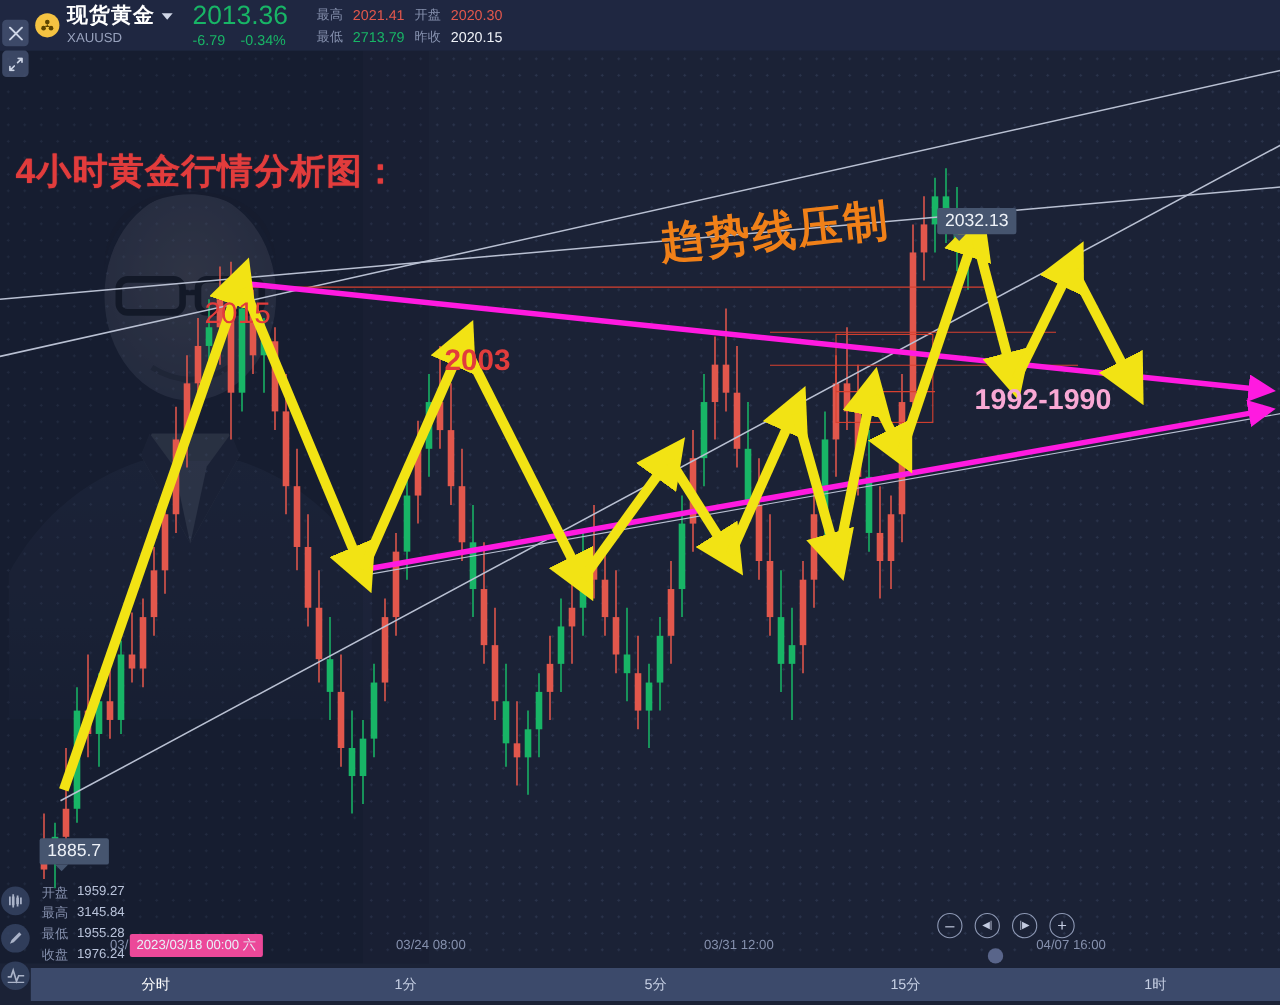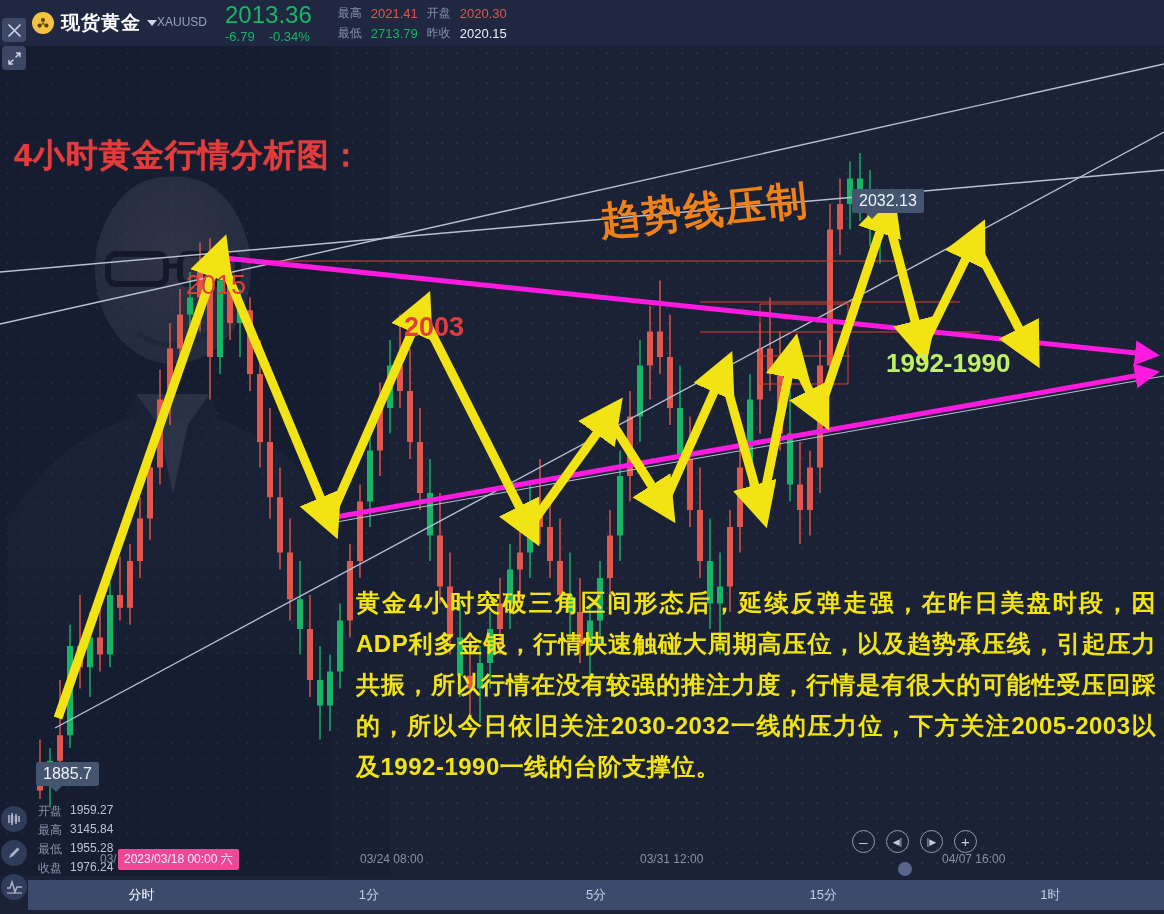--- a/index.html
+++ b/index.html
@@ -22,21 +22,21 @@
     z-index: 40;
   }
   .hdr-left-pad { width: 32px; }
   .sym-badge {
     width: 22px; height: 22px; border-radius: 50%;
     background: #f5c342;
     display: flex; align-items: center; justify-content: center;
     margin-right: 7px;
   }
   .sym-badge svg { display:block; }
-  .sym-names { display: flex; flex-direction: row; justify-content: center; }
+  .sym-names { display: flex; flex-direction: column; justify-content: center; }
   .sym-name-row { display: flex; align-items: center; }
   .sym-name {
     font-size: 19px; font-weight: bold; color: #ffffff; letter-spacing: 1px;
     line-height: 20px;
   }
   .caret {
     margin-left: 6px; width: 0; height: 0;
     border-left: 5px solid transparent; border-right: 5px solid transparent;
     border-top: 6px solid #cfd6e6;
   }
@@ -105,21 +105,21 @@
     text-shadow: 0 0 1px #e23c3c;
   }
   .trend-orange {
     left: 600px; top: 148px;
     font-size: 40px; font-weight: bold; color: #f08018;
     letter-spacing: 2px;
     transform: rotate(-6deg); transform-origin: left center;
   }
   .lbl-2015 { left: 186px; top: 224px; font-size: 27px; font-weight: normal; color: #e23c3c; }
   .lbl-2003 { left: 404px; top: 266px; font-size: 27px; font-weight: bold; color: #e23c3c; }
-  .lbl-range { left: 886px; top: 302px; font-size: 26px; font-weight: bold; color: #bef264; }
+  .lbl-range { left: 886px; top: 302px; font-size: 26px; font-weight: bold; color: #f9a8d4; }
 
   .callout {
     position: absolute; z-index: 31;
     background: #46556f; color: #eef2f8;
     font-size: 16px; padding: 3px 7px; border-radius: 2px;
   }
   .callout.c-high { left: 852px; top: 143px; }
   .callout.c-low  { left: 36px;  top: 716px; }
   .callout:after {
     content: ""; position: absolute; left: 14px; bottom: -6px;
@@ -430,23 +430,20 @@
 
     <div class="ov title-red">4小时黄金行情分析图：</div>
     <div class="ov trend-orange">趋势线压制</div>
     <div class="ov lbl-2015">2015</div>
     <div class="ov lbl-2003">2003</div>
     <div class="ov lbl-range">1992-1990</div>
 
     <div class="callout c-high">2032.13</div>
     <div class="callout c-low">1885.7</div>
 
-    <div class="analysis">
-      <p>黄金4小时突破三角区间形态后，延续反弹走强，在昨日美盘时段，因ADP利多金银，行情快速触碰大周期高压位，以及趋势承压线，引起压力共振，所以行情在没有较强的推注力度，行情是有很大的可能性受压回踩的，所以今日依旧关注2030-2032一线的压力位，下方关注2005-2003以及1992-1990一线的台阶支撑位。</p>
-    </div>
 
     <div class="ohlc" id="ohlc-box">
         <span class="k">开盘</span>
         <span class="v">1959.27</span>
         <span class="k">最高</span>
         <span class="v">3145.84</span>
         <span class="k">最低</span>
         <span class="v">1955.28</span>
         <span class="k">收盘</span>
         <span class="v">1976.24</span>

